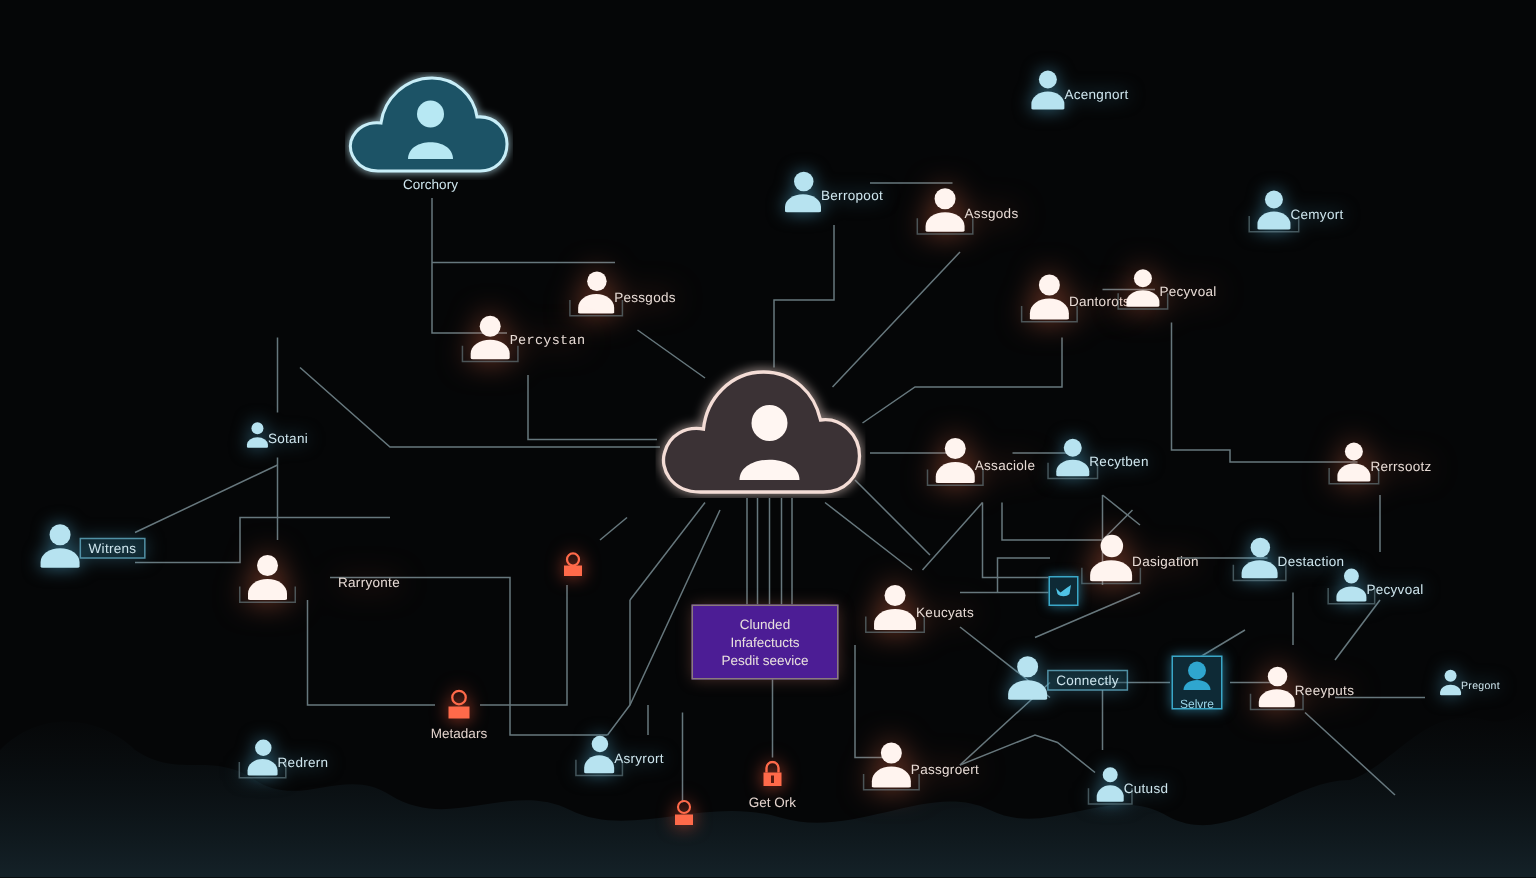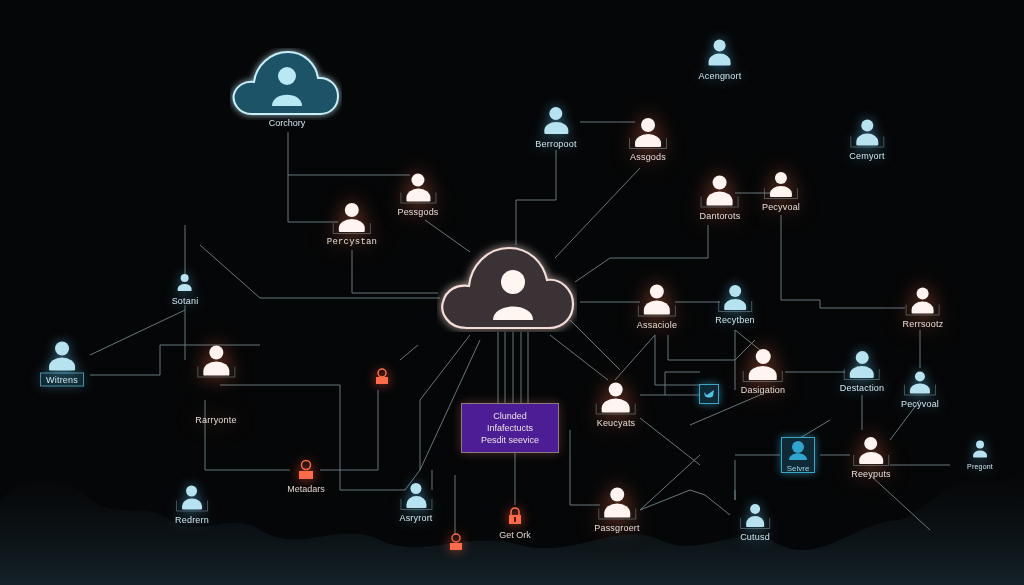--- a/index.html
+++ b/index.html
@@ -8,21 +8,21 @@
     background: #050607;
     font-family: "Liberation Sans", sans-serif;
     position: relative;
   }
   #stage { position: absolute; left: 0; top: 0; width: 1024px; height: 585px; }
   #bg-clouds { position: absolute; left: 0; top: 0; }
   #edges { position: absolute; left: 0; top: 0; }
   .node {
     position: absolute;
     transform: translate(-50%, -50%);
-    display: flex; flex-direction: column; align-items: center;
+    display: flex; flex-direction: row; align-items: center;
   }
   .node .person { position: relative; }
   .node .head {
     border-radius: 50%;
     margin: 0 auto;
   }
   .node .body {
     border-radius: 50% 50% 6% 6% / 70% 70% 6% 6%;
     margin: 2px auto 0;
   }
@@ -252,20 +252,27 @@
     <div class="label">Destaction</div>
   </div>
   <div class="node blue" style="left:920px; top:390px;">
     <div class="person">
         <div class="head" style="width:10px;height:10px"></div>
         <div class="body" style="width:20px;height:10px"></div>
         <div class="bracket"></div>
       </div>
     <div class="label">Pecyvoal</div>
   </div>
+  <div class="node blue boxed" style="left:712px; top:452px;">
+    <div class="person">
+        <div class="head" style="width:14px;height:14px"></div>
+        <div class="body" style="width:26px;height:13px"></div>
+      </div>
+    <div class="label">Connectly</div>
+  </div>
   <div class="node blue" style="left:980px; top:455px;">
     <div class="person">
         <div class="head" style="width:8px;height:8px"></div>
         <div class="body" style="width:14px;height:7px"></div>
       </div>
     <div class="label" style="font-size:7px">Pregont</div>
   </div>
   <div class="node blue" style="left:192px; top:505px;">
     <div class="person">
         <div class="head" style="width:11px;height:11px"></div>

